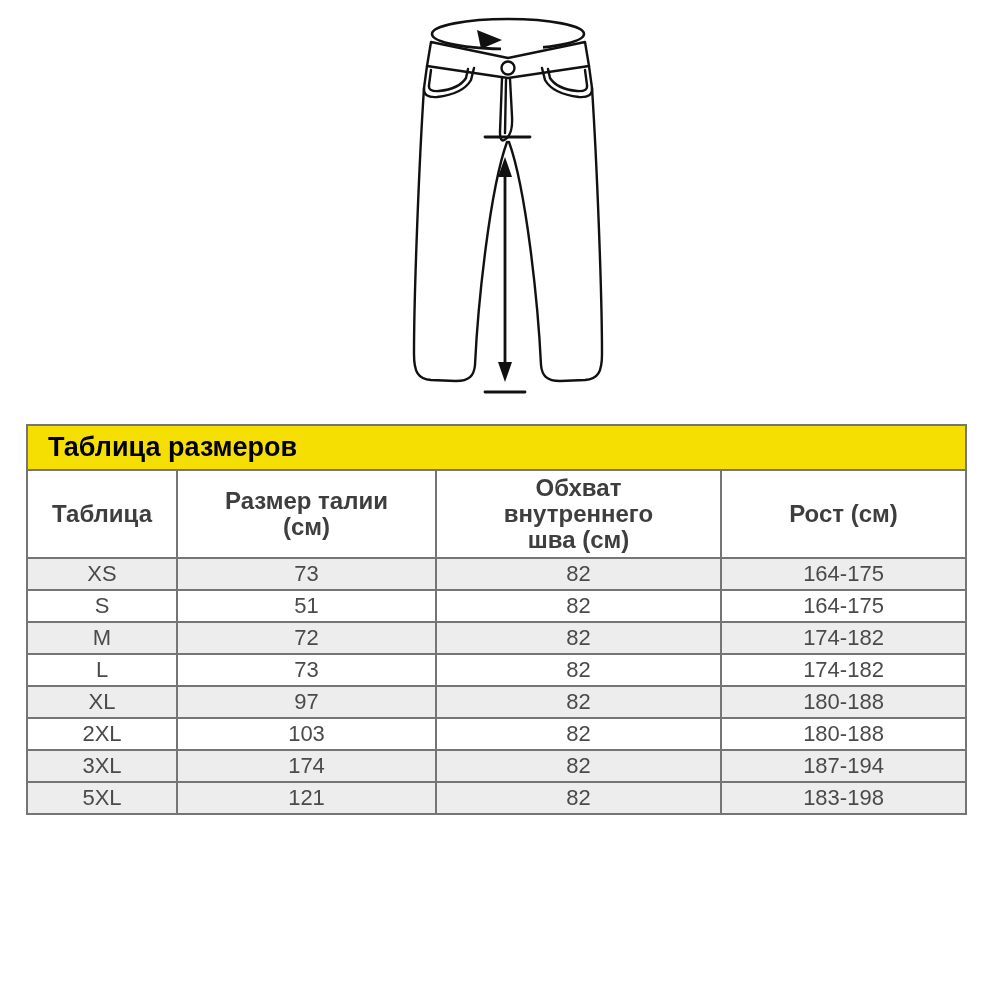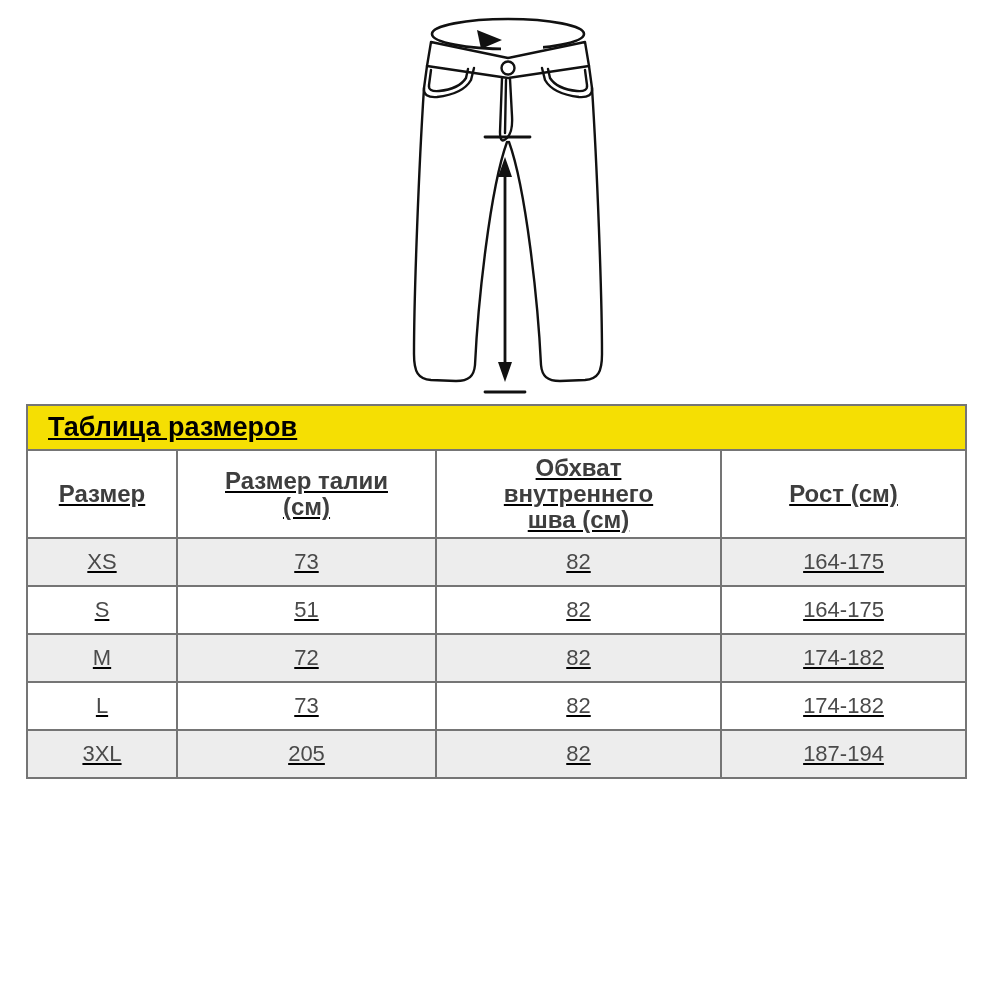--- a/index.html
+++ b/index.html
@@ -16,25 +16,24 @@
   .pants-wrap {
     position: absolute;
     left: 395px; top: 4px;
     width: 230px; height: 412px;
   }
   .pants-wrap svg { display: block; width: 100%; height: 100%; }
 
   
   .size-table {
     position: absolute;
-    left: 26px; top: 404px;
+    left: 26px; top: 424px;
     width: 939px;
     border-collapse: collapse;
     table-layout: fixed;
-    text-decoration: underline;
   }
   .size-table td, .size-table th {
     border: 2px solid #757575;
     text-align: center;
     vertical-align: middle;
     padding: 0;
   }
   .title-row td {
     background: #F5DF03;
     color: #000000;
@@ -50,21 +49,21 @@
     font-weight: bold;
     font-size: 24px;
     line-height: 1.08;
     white-space: pre-line;
     height: 74px;
     padding: 4px 2px;
   }
   .data-row td {
     font-size: 22px;
     color: #4A4A4A;
-    height: 48px;
+    height: 32px;
     background: #ffffff;
   }
   .data-row.alt td { background: #EDEDED; }
 </style>
 </head>
 <body>
 
 <div class="pants-wrap">
   <svg viewBox="0 0 230 412" xmlns="http://www.w3.org/2000/svg">
     <g fill="none" stroke="#111111" stroke-width="2.4" stroke-linecap="round" stroke-linejoin="round">
@@ -113,21 +112,21 @@
     <col style="width:150px">
       <col style="width:259px">
       <col style="width:285px">
       <col style="width:245px">
   </colgroup>
   <tbody>
     <tr class="title-row">
       <td colspan="4">Таблица размеров</td>
     </tr>
     <tr class="header-row">
-      <th>Размер</th>
+      <th>Таблица</th>
       <th>Размер талии
 (см)</th>
       <th>Обхват
 внутреннего
 шва (см)</th>
       <th>Рост (см)</th>
     </tr>
     <tr class="data-row alt">
       <td>XS</td>
       <td>73</td>
@@ -146,19 +145,37 @@
       <td>82</td>
       <td>174-182</td>
     </tr>
     <tr class="data-row">
       <td>L</td>
       <td>73</td>
       <td>82</td>
       <td>174-182</td>
     </tr>
     <tr class="data-row alt">
+      <td>XL</td>
+      <td>97</td>
+      <td>82</td>
+      <td>180-188</td>
+    </tr>
+    <tr class="data-row">
+      <td>2XL</td>
+      <td>103</td>
+      <td>82</td>
+      <td>180-188</td>
+    </tr>
+    <tr class="data-row alt">
       <td>3XL</td>
-      <td>205</td>
+      <td>174</td>
       <td>82</td>
       <td>187-194</td>
+    </tr>
+    <tr class="data-row alt">
+      <td>5XL</td>
+      <td>121</td>
+      <td>82</td>
+      <td>183-198</td>
     </tr>
   </tbody>
 </table>
 
 </body></html>

